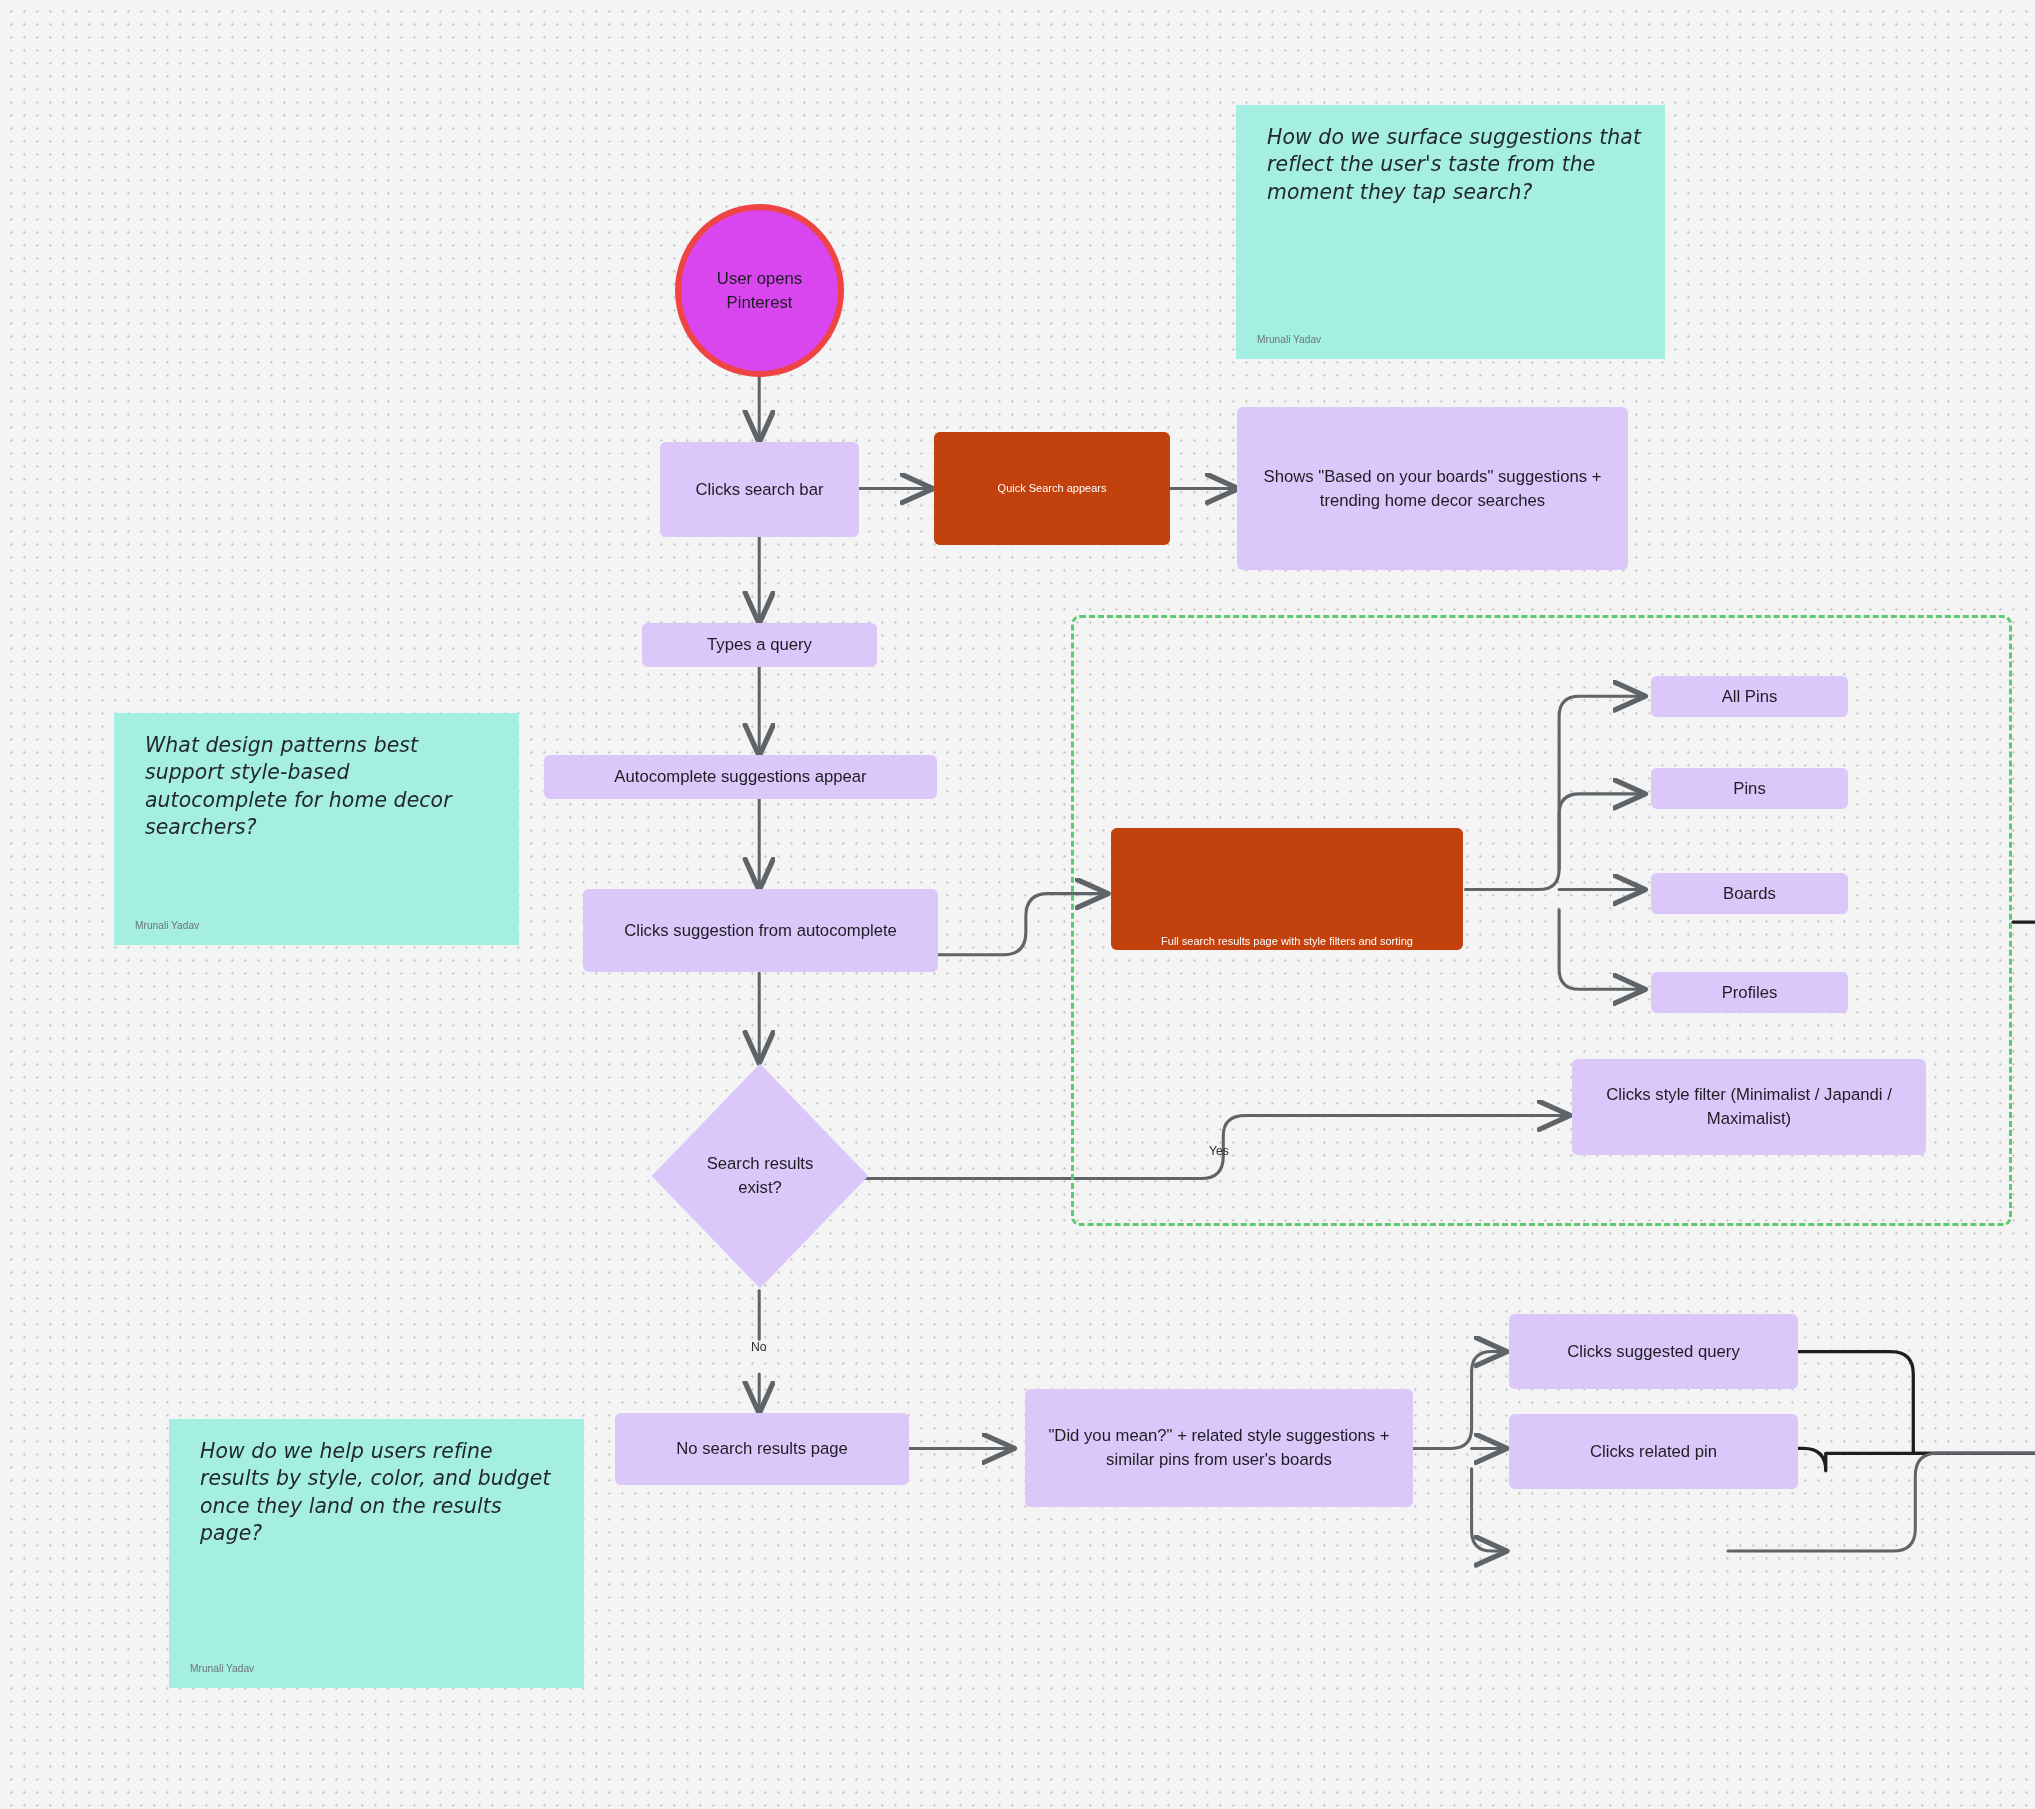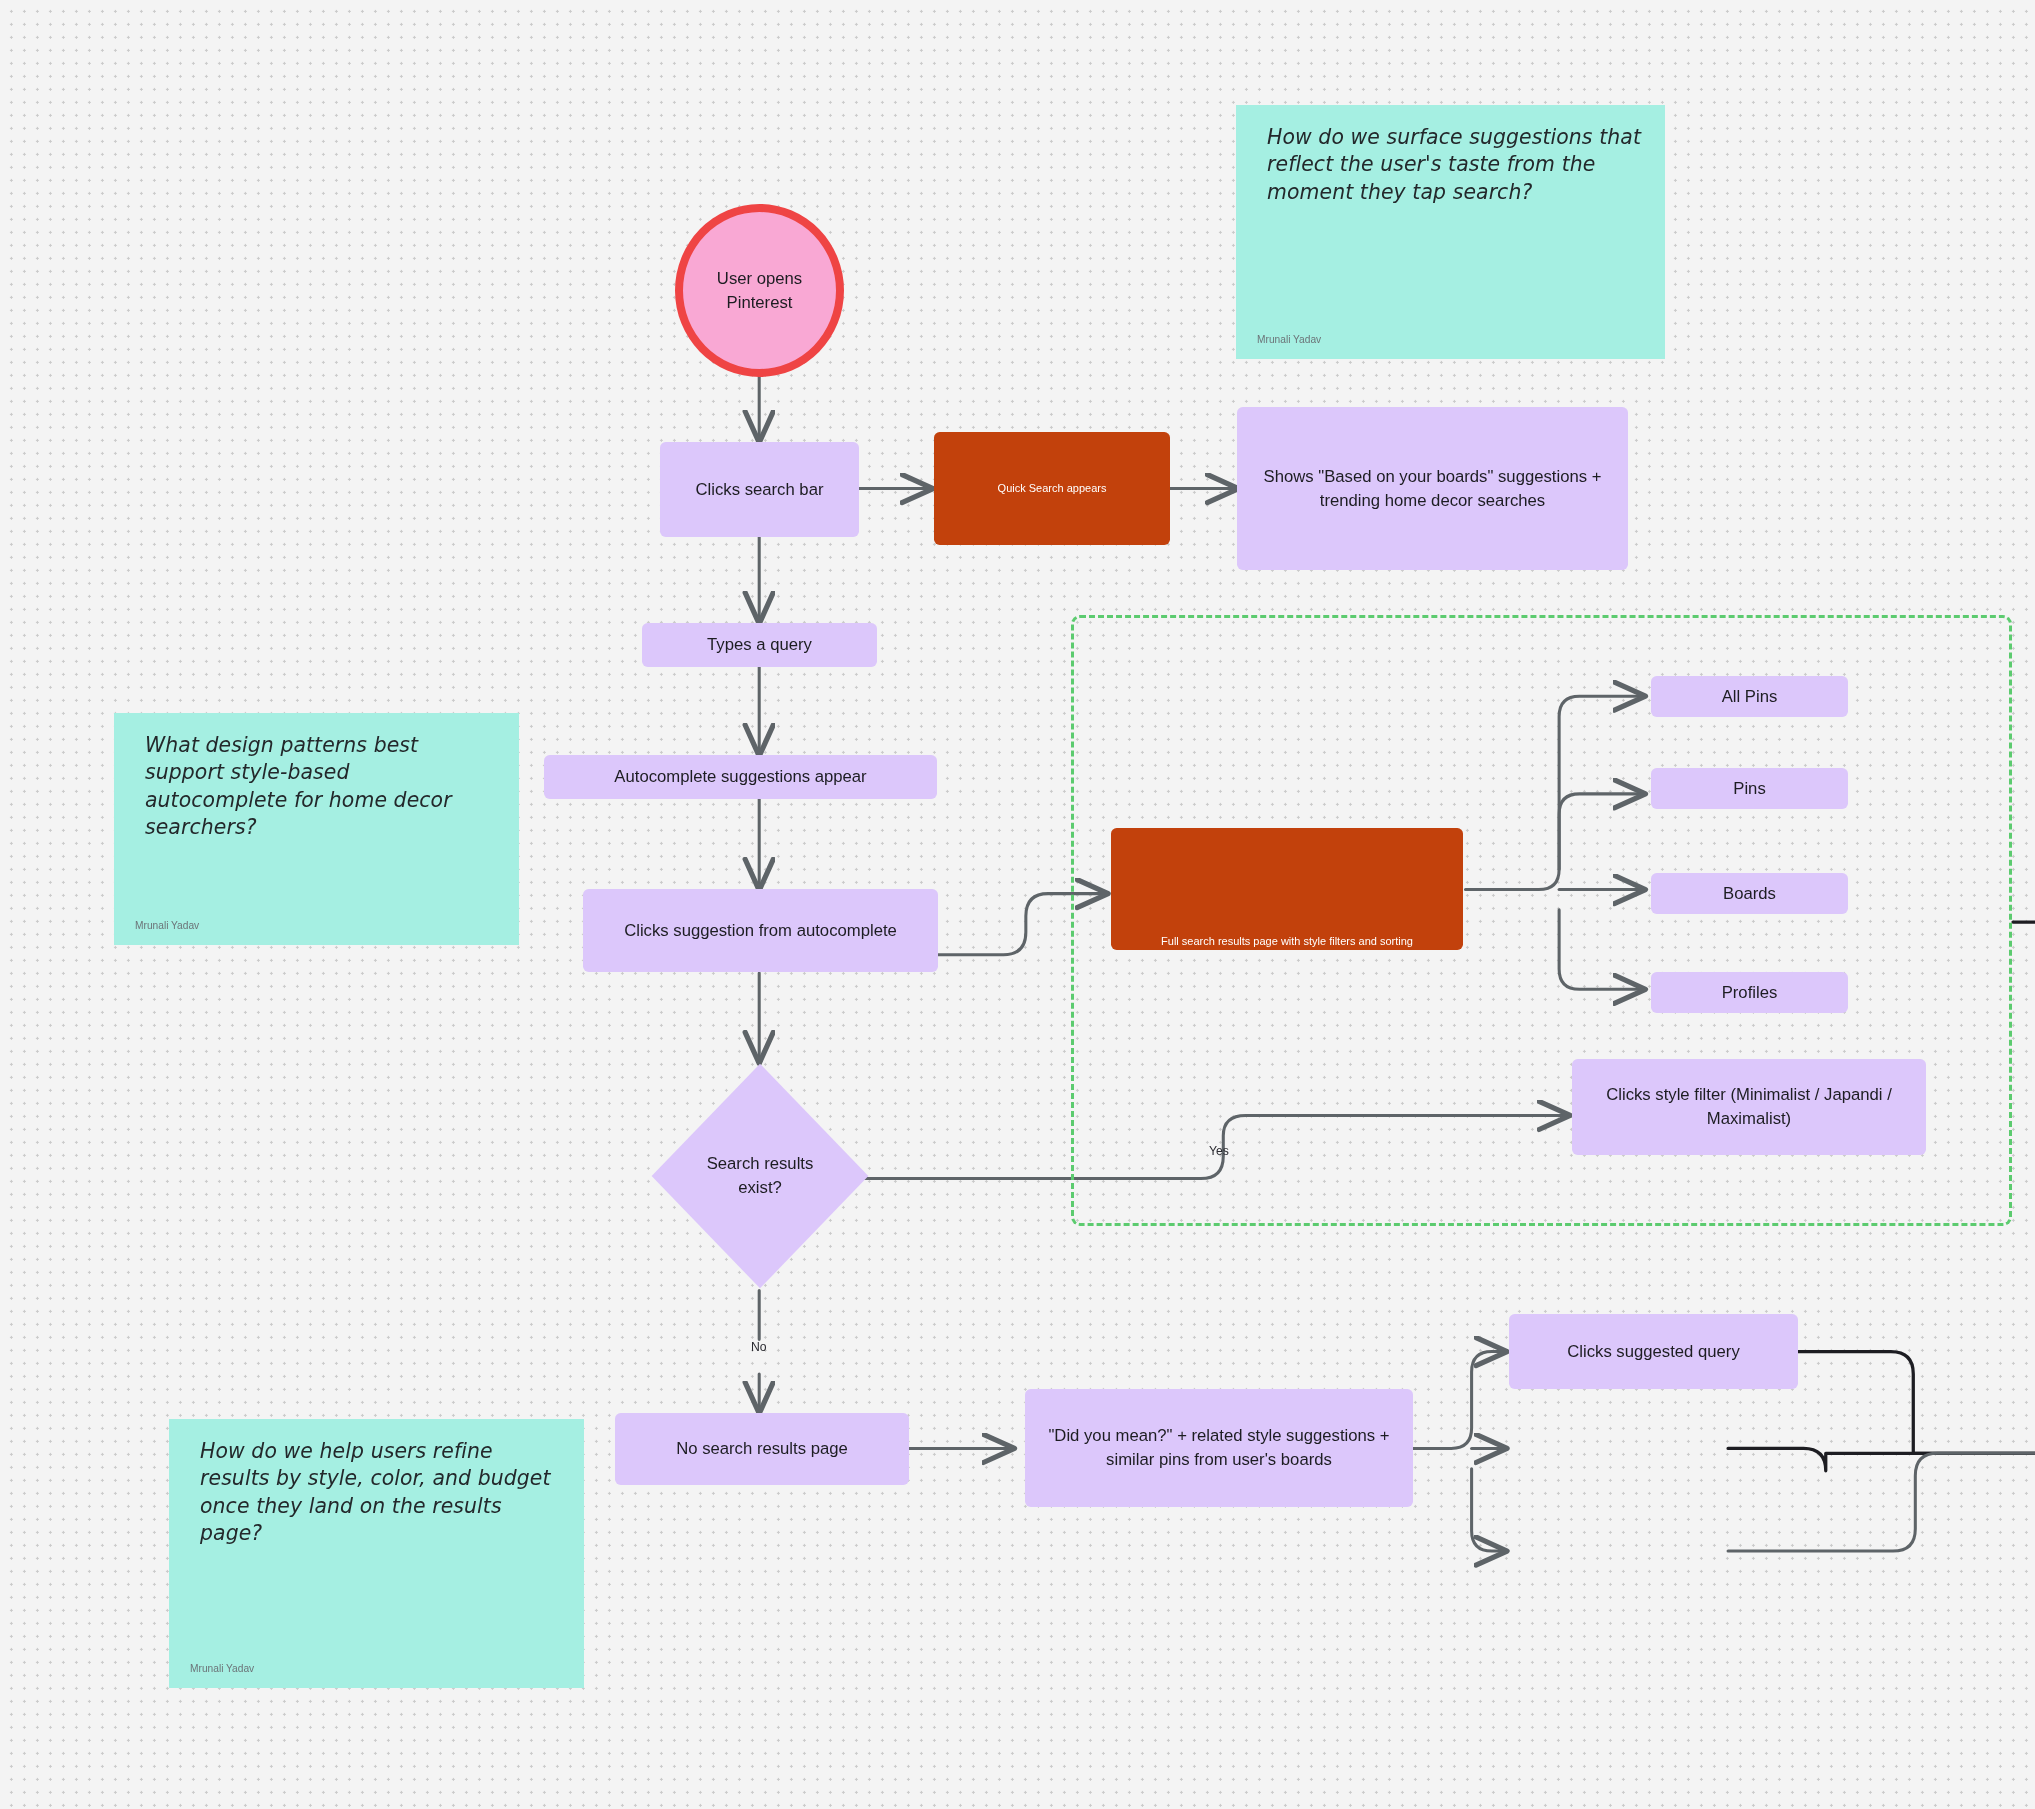--- a/index.html
+++ b/index.html
@@ -34,22 +34,22 @@
     border-radius:5.7px;
     font-size:16.7px;
   }
   .blue{
     background:#c2410c;
     color:#ffffff;
     border-radius:5.7px;
     font-size:11px;
   }
   .term{
-    background:#f9a8d4;
-    border:8px solid #ef4444;
+    background:#d946ef;
+    border:6px solid #ef4444;
     border-radius:50%;
     font-size:16.7px;
   }
   .decision{
     background:#dcc7fb;
     font-size:16.7px;
   }
   .decision .dshape{
     position:absolute;left:0;top:0;width:100%;height:100%;
   }
@@ -235,20 +235,23 @@
   </div>
 
   <div class="node proc" style="left:1025px;top:1389px;width:388px;height:118px;">
     <span class="lbl">"Did you mean?" + related style suggestions + similar pins from user's boards</span>
   </div>
 
   <div class="node proc" style="left:1509px;top:1314px;width:289px;height:75px;">
     <span class="lbl">Clicks suggested query</span>
   </div>
 
+  <div class="node proc" style="left:1509px;top:1414px;width:289px;height:75px;">
+    <span class="lbl">Clicks related pin</span>
+  </div>
 
 
   <div class="edge-label" style="left:1209px;top:1144px;">Yes</div>
   <div class="edge-label" style="left:751px;top:1340px;">No</div>
 
   <div class="sticky" style="left:1236px;top:105px;width:429px;height:254px;">
     <div class="note-text">How do we surface suggestions that reflect the user's taste from the moment they tap search?</div>
     <div class="note-author">Mrunali Yadav</div>
   </div>
 

